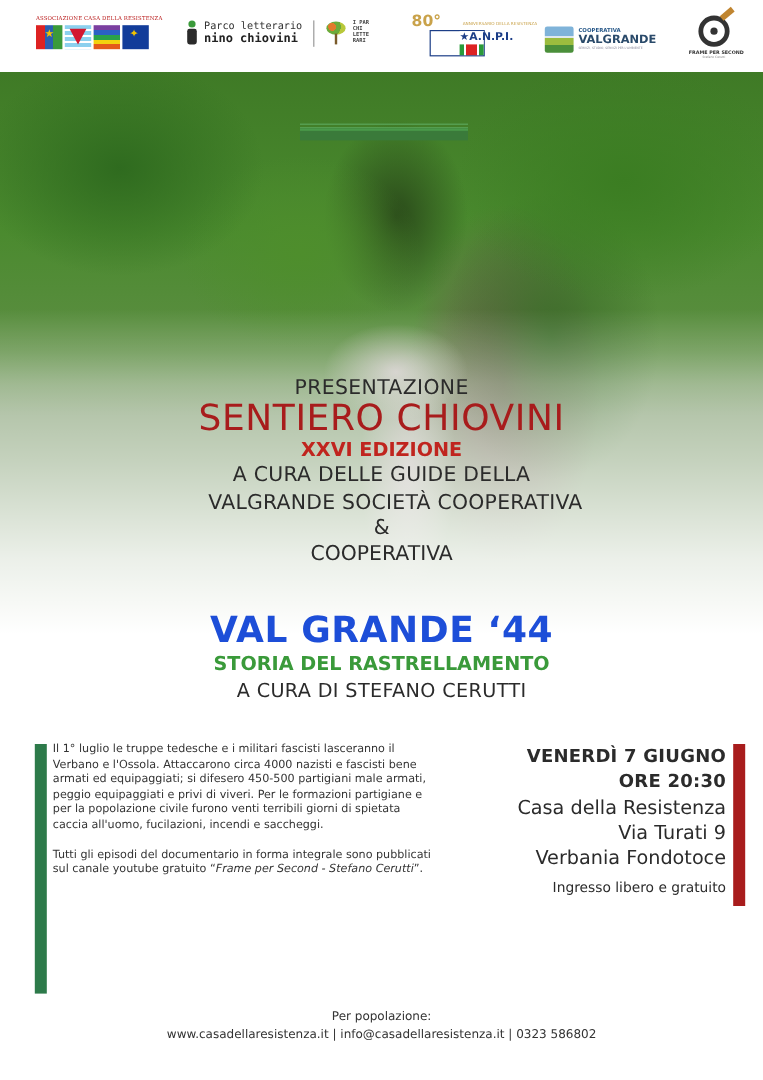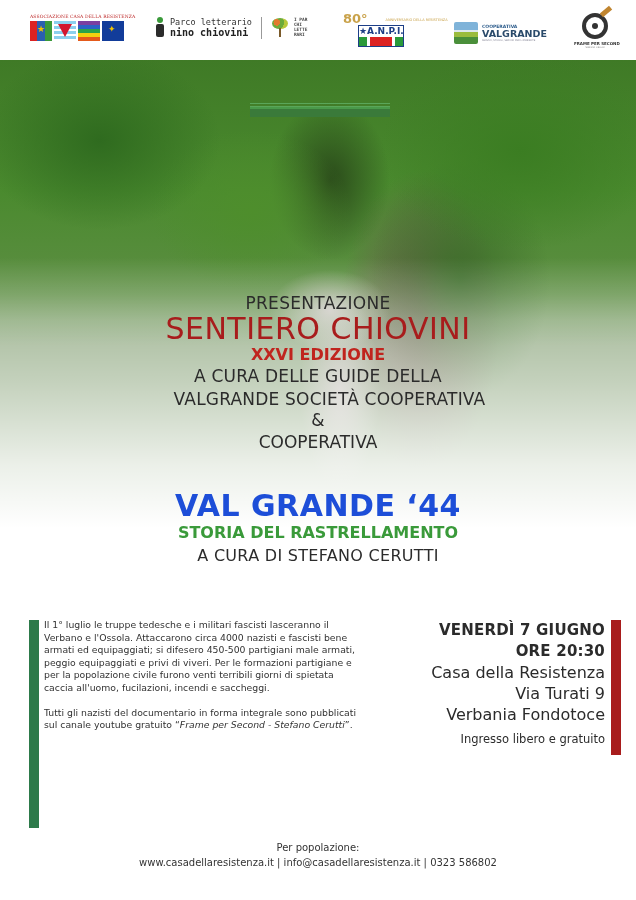--- a/index.html
+++ b/index.html
@@ -30,21 +30,21 @@
     .vsep { width: 1px; height: 22px; background: #999; margin-left: 4px; }
     .parchi-icon { width: 18px; height: 20px; position: relative; margin-left: 4px; }
     .parchi-icon::before { content:""; position:absolute; left:1px; top:1px; width:16px; height:11px; border-radius:50%; background: radial-gradient(circle at 30% 40%, #e27a2d 0 25%, #6dab3a 26% 55%, #b8c83a 56%); }
     .parchi-icon::after { content:""; position:absolute; left:8px; top:11px; width:2px; height:9px; background:#7a5a2a; }
     .parchi-text { font-family: "DejaVu Sans Mono", monospace; font-size: 4.5px; line-height: 5px; color: #444; font-weight: bold; }
 
     .logo-anpi { left: 343px; top: 12px; width: 70px; }
     .anpi-top { display: flex; align-items: flex-end; gap: 18px; }
     .anpi-80 { font-size: 13px; font-weight: bold; color: #c9a24a; line-height: 13px; }
     .anpi-cap { font-size: 3.5px; color: #c9a24a; white-space: nowrap; margin-bottom: 3px; }
-    .anpi-box { margin-left: 15px; width: 46px; border: 1px solid #1c3e87; }
+    .anpi-box { margin-left: 15px; width: 46px; border: 1px solid #1c3e87; padding-left: 24px; }
     .anpi-name { background: #fff; color: #1c3e87; font-size: 9px; font-weight: bold; text-align: center; line-height: 11px; }
     .anpi-flag { height: 9px; background: linear-gradient(90deg,#2a9a3a 0 18%,#fff 18% 26%,#d22 26% 74%,#fff 74% 82%,#2a9a3a 82%); }
 
     .logo-valgrande { left: 454px; top: 22px; display: flex; gap: 4px; align-items: center; }
     .vg-icon { width: 24px; height: 22px; border-radius: 2px; background: linear-gradient(180deg,#7fb3d9 0 35%,#dfe8ee 35% 45%,#9bbc3e 45% 70%,#4a8f3a 70%); }
     .vg-text .l1 { font-size: 4.5px; color: #2a5a8a; font-weight: bold; }
     .vg-text .l2 { font-size: 9.5px; color: #2a4a6a; font-weight: bold; line-height: 10px; }
     .vg-text .l3 { font-size: 2.5px; color: #889; }
 
     .logo-frame { left: 574px; top: 13px; width: 42px; text-align: center; }
@@ -71,21 +71,21 @@
     }
     .hero .bridge { position: absolute; left: 250px; top: 47px; width: 140px; height: 10px; background: #3a7a3a; border-top: 2px solid #4a9a4a; }
     .hero .bridge-rail { position: absolute; left: 250px; top: 43px; width: 140px; height: 4px; border-top: 1px solid #5aa65a; border-bottom: 1px solid #5aa65a; }
     .hero .fade {
       position: absolute; inset: 0;
       background: linear-gradient(180deg, rgba(255,255,255,0) 0%, rgba(255,255,255,0) 38%, rgba(255,255,255,0.35) 50%, rgba(255,255,255,0.55) 62%, rgba(255,255,255,0.85) 78%, #fff 90%, #fff 100%);
     }
 
     
     .titles { position: absolute; left: 0; top: 293px; width: 636px; text-align: center; }
-    .t-pres { font-size: 17px; letter-spacing: 0.3px; color: #2b2b2b; line-height: 20px; }
+    .t-pres { font-size: 17px; letter-spacing: 0.3px; color: #2b2b2b; line-height: 20px; margin-top: 20px; }
     .t-sentiero { font-size: 30px; color: #a81c1c; letter-spacing: 0.5px; line-height: 32px; }
     .t-edizione { font-size: 16px; color: #c0241e; font-weight: bold; line-height: 20px; }
     .t-cura1 { font-size: 17px; color: #2b2b2b; line-height: 23px; letter-spacing: 0.2px; }
     .t-cura2 { font-size: 17px; color: #2b2b2b; line-height: 22px; letter-spacing: 0.2px; margin-left: 23px; }
     .t-amp { font-size: 17px; color: #2b2b2b; line-height: 20px; }
     .t-proiezione { font-size: 17px; color: #2b2b2b; line-height: 24px; }
     .t-valgrande { font-size: 30px; color: #1d4ed8; line-height: 32px; letter-spacing: 0.5px; font-weight: bold; margin-top: 36px; }
     .t-storia { font-size: 16px; color: #3a9a3a; font-weight: bold; line-height: 22px; }
     .t-stefano { font-size: 16px; color: #2b2b2b; line-height: 24px; letter-spacing: 0.3px; }
 
@@ -173,21 +173,21 @@
   <div class="t-amp">&amp;</div>
   <div class="t-proiezione">COOPERATIVA</div>
   <div class="t-valgrande">VAL GRANDE ‘44</div>
   <div class="t-storia">STORIA DEL RASTRELLAMENTO</div>
   <div class="t-stefano">A CURA DI STEFANO CERUTTI</div>
 </div>
 
 <div class="desc-bar"></div>
 <div class="desc">
   <p>Il 1° luglio le truppe tedesche e i militari fascisti lasceranno il Verbano e l'Ossola. Attaccarono circa 4000 nazisti e fascisti bene armati ed equipaggiati; si difesero 450-500 partigiani male armati, peggio equipaggiati e privi di viveri. Per le formazioni partigiane e per la popolazione civile furono venti terribili giorni di spietata caccia all'uomo, fucilazioni, incendi e saccheggi.</p>
-  <p><span>Tutti gli nazisti del documentario in forma integrale sono pubblicati sul canale youtube gratuito “</span><em>Frame per Second - Stefano Cerutti</em><span>”.</span></p>
+  <p><span>Tutti gli episodi del documentario in forma integrale sono pubblicati sul canale youtube gratuito “</span><em>Frame per Second - Stefano Cerutti</em><span>”.</span></p>
 </div>
 
 <div class="event">
   <div class="ev-date">VENERDÌ 7 GIUGNO</div>
   <div class="ev-time">ORE 20:30</div>
   <div class="ev-place">Casa della Resistenza</div>
   <div class="ev-place">Via Turati 9</div>
   <div class="ev-place">Verbania Fondotoce</div>
   <div class="ev-free">Ingresso libero e gratuito</div>
 </div>

